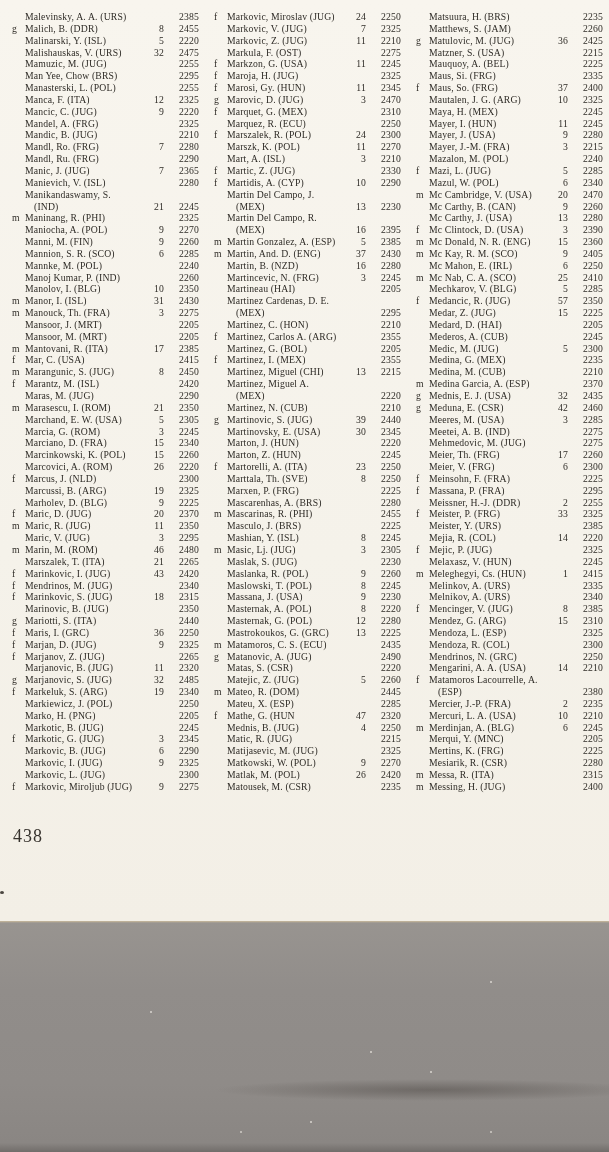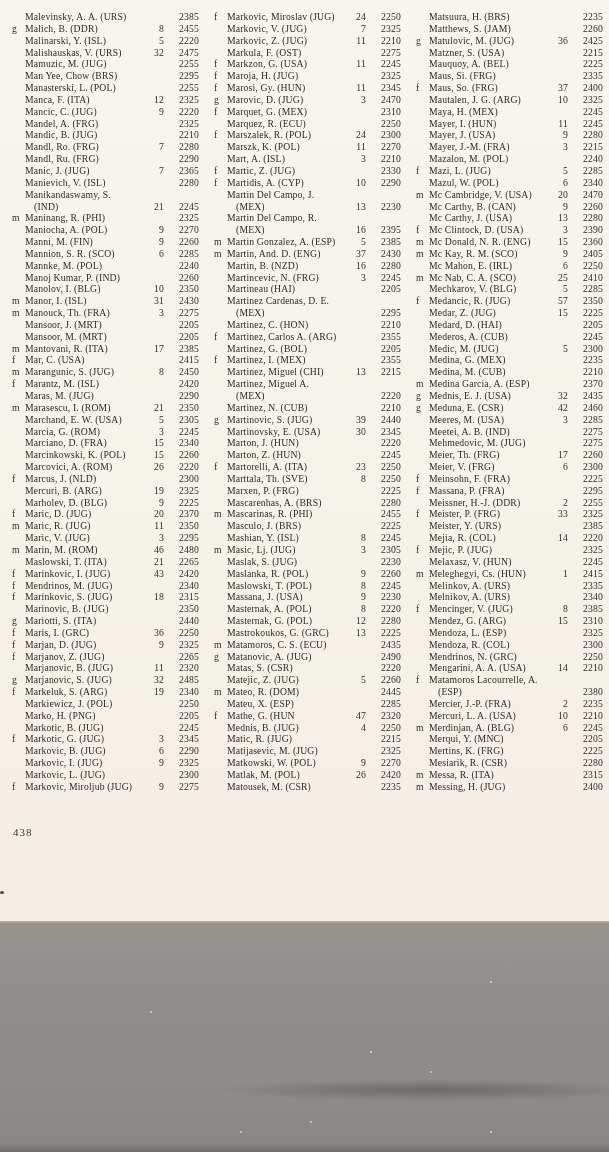--- a/index.html
+++ b/index.html
@@ -8,21 +8,21 @@
   .paper{position:absolute;left:0;top:0;width:609px;height:921px;
          background:linear-gradient(180deg,#f8f5ee 0%,#f5f2ea 60%,#f3efe6 100%);}
   .cols{position:absolute;left:10px;top:11px;right:6px;display:flex;gap:13px;align-items:center;}
   .col{flex:1 1 0;min-width:0;}
   .row{display:grid;grid-template-columns:15px 1fr 20px 35px;align-items:baseline;
        height:11.85px;line-height:11.85px;font-size:9.7px;color:#2e2b26;letter-spacing:.15px;}
   .t{text-align:left;padding-left:2px;}
   .n{white-space:nowrap;overflow:visible;}
   .n.cont{padding-left:9px;}
   .g,.r{text-align:right;font-variant-numeric:tabular-nums;}
-  .page-number{position:absolute;left:13px;top:826px;font-size:11px;letter-spacing:1px;color:#37332e;text-align:center;}
+  .page-number{position:absolute;left:13px;top:826px;font-size:18px;letter-spacing:1px;color:#37332e;text-align:center;}
   .speck{position:absolute;left:0px;top:891px;width:4px;height:3px;background:#4a463f;border-radius:50%;}
   .band{position:absolute;left:0;top:921px;width:609px;height:231px;
         background:linear-gradient(180deg,#cbbb9c 0,#989490 2px,#918d8a 30%,#8f8b88 70%,#8a8683 96%,#716d6a 100%);}
   .band .streak{position:absolute;left:35%;top:158px;width:65%;height:22px;
         background:radial-gradient(ellipse at 55% 50%,rgba(58,52,48,.38),rgba(58,52,48,0) 70%);}
   .band .dust1,.band .dust2{position:absolute;width:2px;height:2px;background:#d8d4cf;border-radius:50%;}
   .band .dust1{left:150px;top:90px;box-shadow:220px 40px #d8d4cf,340px -30px #d8d4cf,90px 120px #cfcbc6;}
   .band .dust2{left:430px;top:150px;box-shadow:-120px 50px #d8d4cf,60px 60px #cfcbc6;}
 </style>
 </head>
@@ -267,21 +267,21 @@
             <span class="r">2220</span>
           </div>
           <div class="row">
             <span class="t">f</span>
             <span class="n">Marcus, J. (NLD)</span>
             <span class="g"></span>
             <span class="r">2300</span>
           </div>
           <div class="row">
             <span class="t"></span>
-            <span class="n">Mercuri, B. (ARG)</span>
+            <span class="n">Marcussi, B. (ARG)</span>
             <span class="g">19</span>
             <span class="r">2325</span>
           </div>
           <div class="row">
             <span class="t"></span>
             <span class="n">Marholev, D. (BLG)</span>
             <span class="g">9</span>
             <span class="r">2225</span>
           </div>
           <div class="row">
@@ -303,21 +303,21 @@
             <span class="r">2295</span>
           </div>
           <div class="row">
             <span class="t">m</span>
             <span class="n">Marin, M. (ROM)</span>
             <span class="g">46</span>
             <span class="r">2480</span>
           </div>
           <div class="row">
             <span class="t"></span>
-            <span class="n">Maslowski, T. (ITA)</span>
+            <span class="n">Marszalek, T. (ITA)</span>
             <span class="g">21</span>
             <span class="r">2265</span>
           </div>
           <div class="row">
             <span class="t">f</span>
             <span class="n">Marinkovic, I. (JUG)</span>
             <span class="g">43</span>
             <span class="r">2420</span>
           </div>
           <div class="row">

